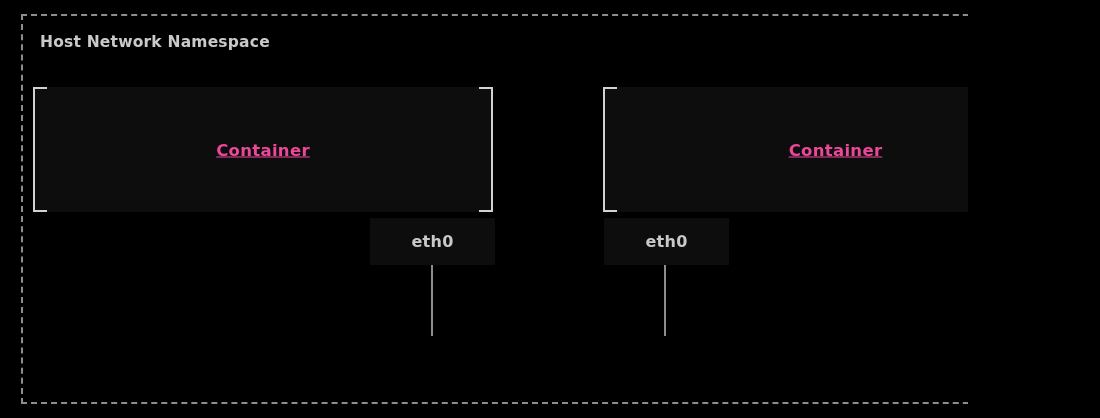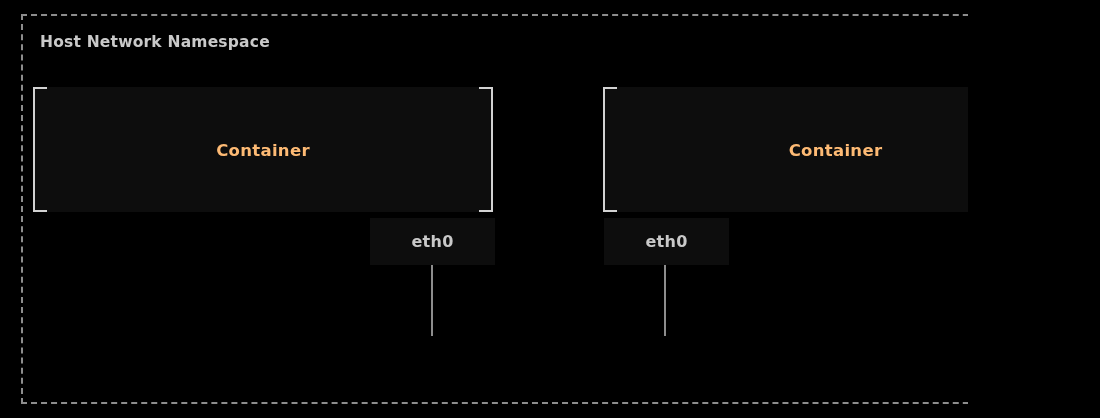--- a/index.html
+++ b/index.html
@@ -65,22 +65,23 @@
   }
   .container-label {
     position: absolute;
     left: 0;
     right: 0;
     top: 50%;
     transform: translateY(-50%);
     text-align: center;
     font-size: 16.5px;
     font-weight: bold;
-    color: #fdba74;
+    color: #ec4899;
     letter-spacing: 0.3px;
+    text-decoration: underline;
   }
 
   
   .node-box {
     position: absolute;
     background: #0d0d0d;
     box-sizing: border-box;
     display: flex;
     align-items: center;
     justify-content: center;

